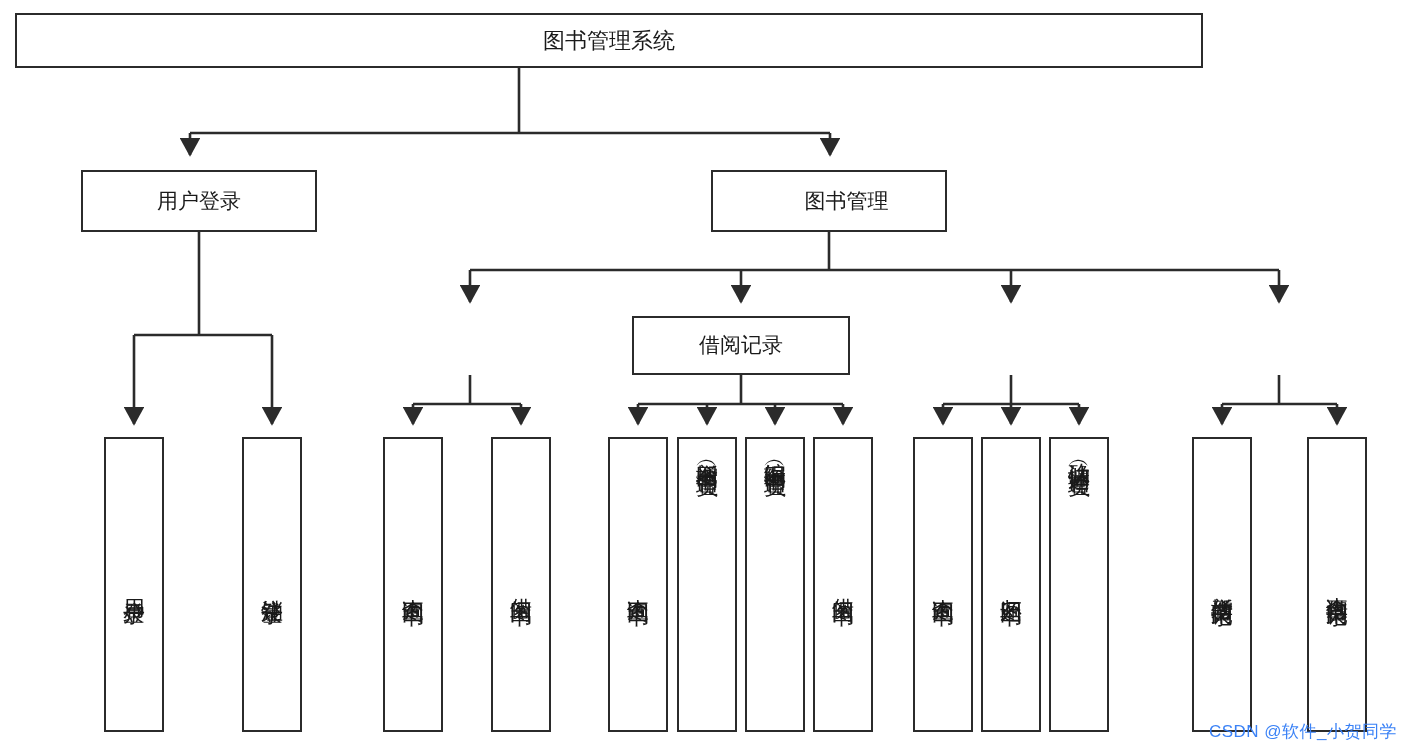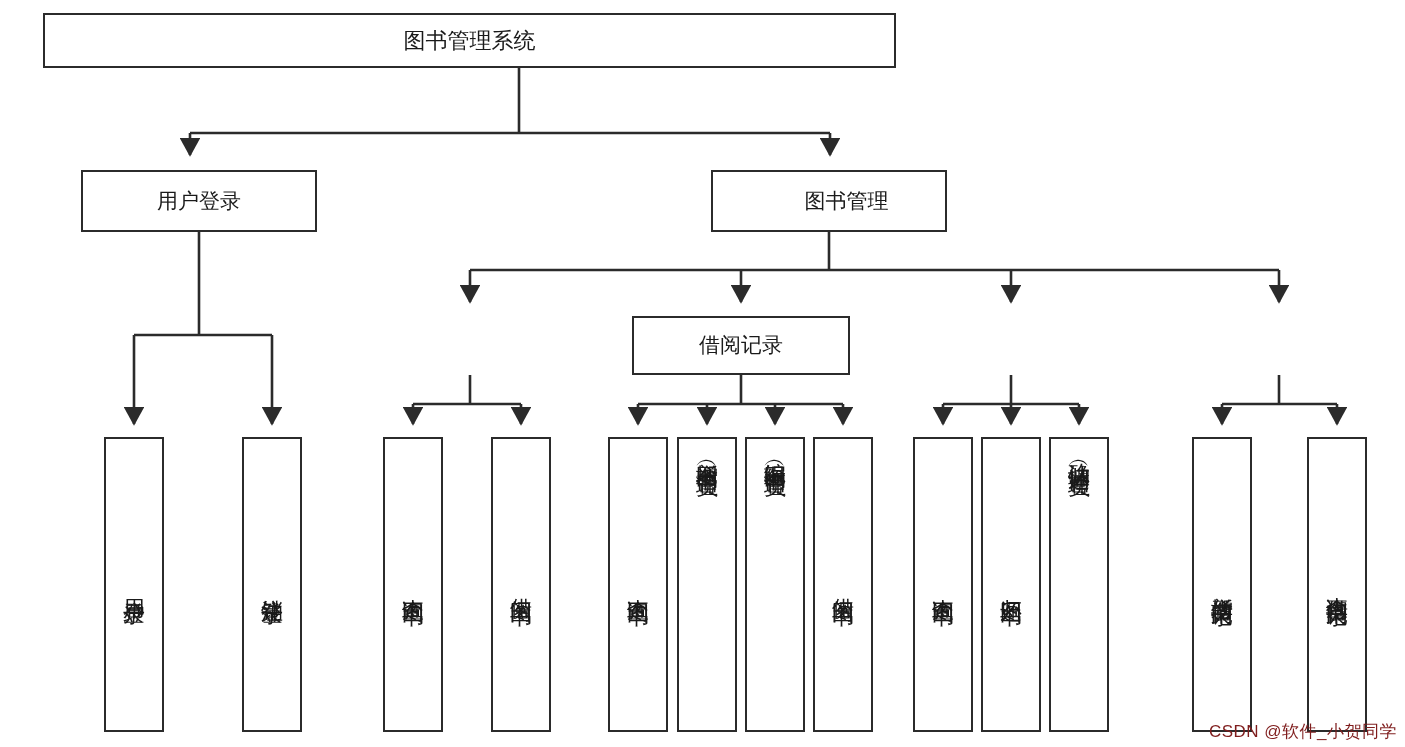--- a/index.html
+++ b/index.html
@@ -62,21 +62,21 @@
   }
   .node.vert.centered {
     align-items: center;
     padding-top: 0;
   }
   .watermark {
     position: absolute;
     right: 8px;
     bottom: 4px;
     font-size: 17px;
-    color: #7f1d1d;
+    color: #3b82f6;
     letter-spacing: 0.5px;
     white-space: nowrap;
   }
 </style>
 </head>
 <body>
 
 <div id="canvas">
 
   <svg class="wires" viewBox="0 0 1405 747">
@@ -122,21 +122,21 @@
       <path d="M 1011 404 L 1011 424" marker-end="url(#arrow)"></path>
       <path d="M 1079 404 L 1079 424" marker-end="url(#arrow)"></path>
 
       <path d="M 1279 375 L 1279 404"></path>
       <path d="M 1222 404 L 1337 404"></path>
       <path d="M 1222 404 L 1222 424" marker-end="url(#arrow)"></path>
       <path d="M 1337 404 L 1337 424" marker-end="url(#arrow)"></path>
     </g>
   </svg>
 
-  <div class="node root horiz" style="left:15px; top:13px; width:853px; height:55px;margin-left:28px;">
+  <div class="node root horiz" style="left:15px; top:13px; width:1188px; height:55px;">
     <span class="label">图书管理系统</span>
   </div>
 
   <div class="node horiz" style="left:81px; top:170px; width:236px; height:62px;">
     <span class="label">用户登录</span>
   </div>
   <div class="node horiz" style="left:711px; top:170px; width:236px; height:62px;padding-left:35px;">
     <span class="label">图书管理</span>
   </div>
 

